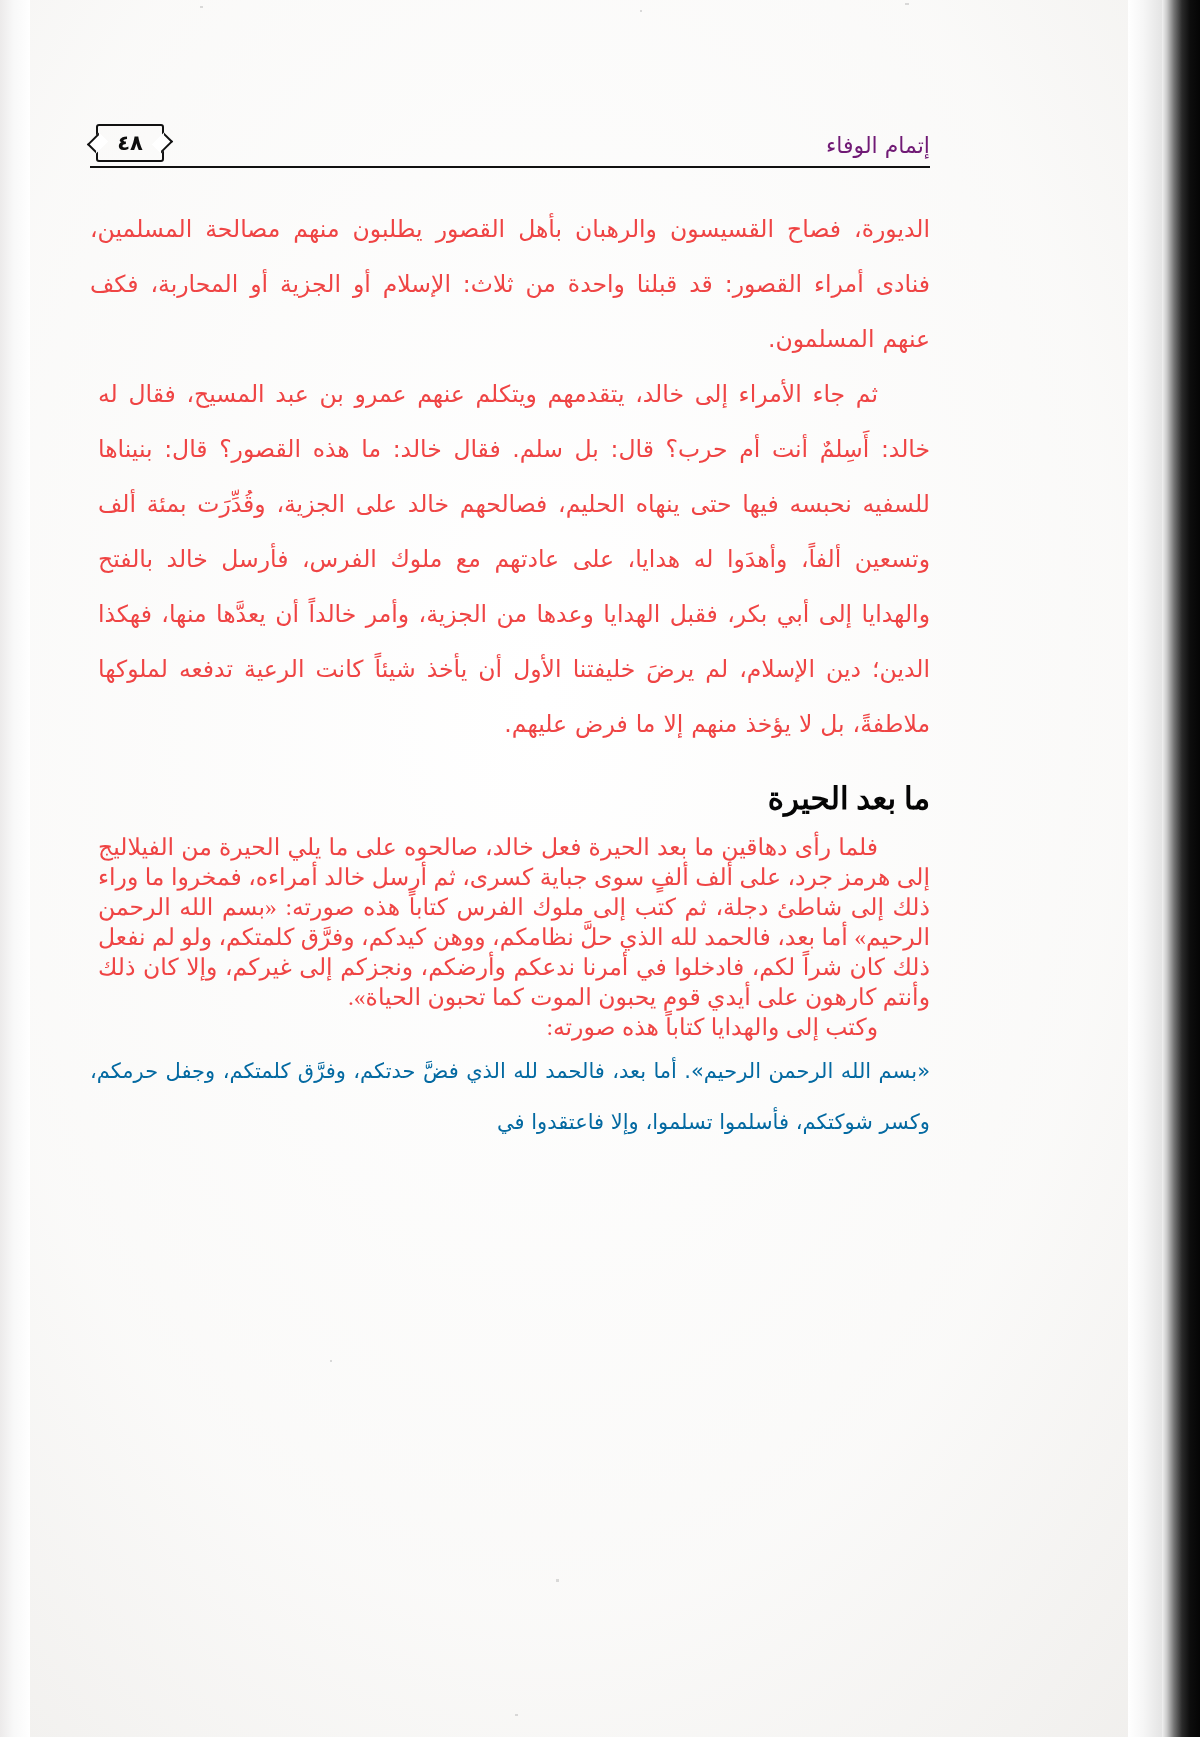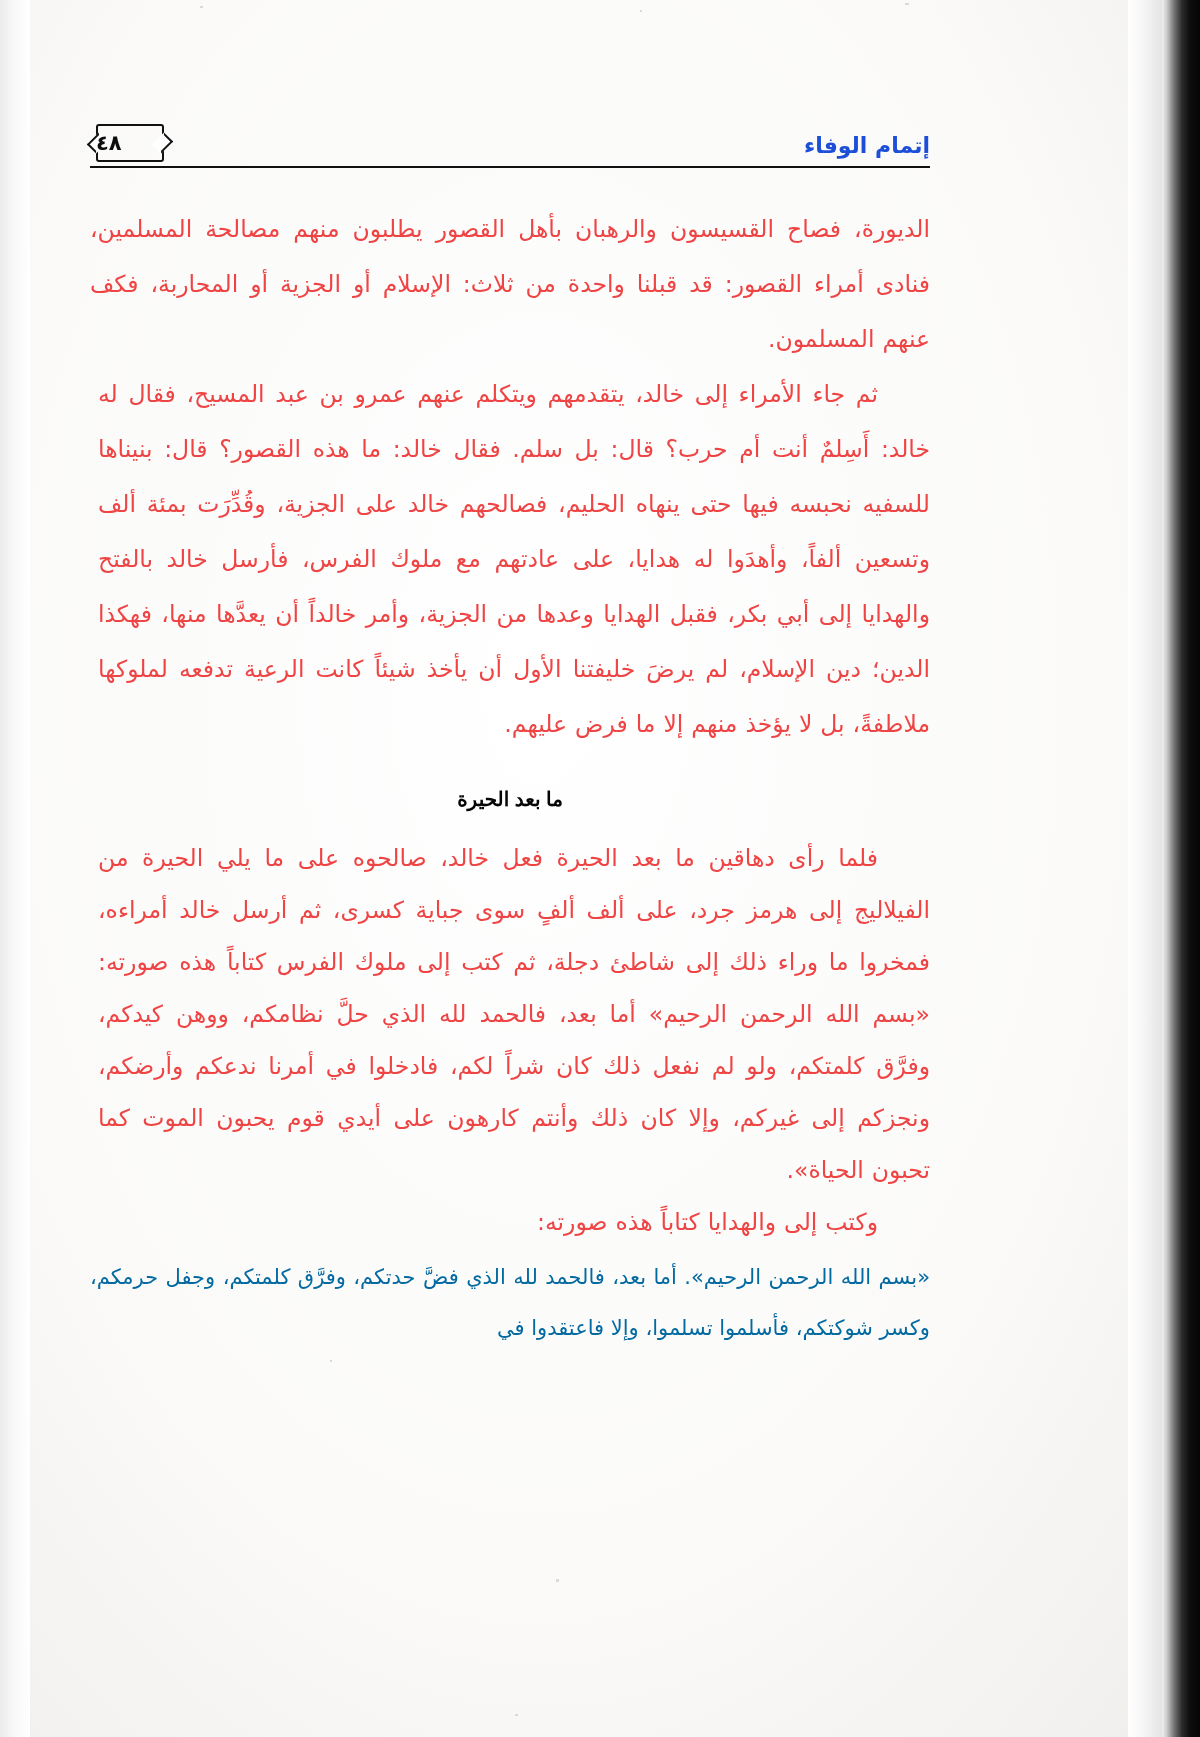--- a/index.html
+++ b/index.html
@@ -96,33 +96,33 @@
   
   .runhead {
     position: relative;
     height: 58px;
     display: flex;
     align-items: flex-end;
     justify-content: space-between;
   }
   .runhead-title {
     font-family: "DejaVu Sans", sans-serif;
-    font-weight: bold;
+    font-weight: normal;
     font-size: 22px;
-    color: #1d4ed8;
+    color: #701a75;
     letter-spacing: 0px;
     padding-bottom: 4px;
   }
   .folio {
     position: relative;
     min-width: 68px;
     height: 38px;
     display: flex;
     align-items: center;
-    justify-content: flex-end;
+    justify-content: center;
     margin-bottom: 0px;
     margin-left: 6px;
   }
   .folio-frame {
     position: absolute;
     inset: 0;
     border: 2.6px solid #111;
     border-radius: 3px;
   }
   
@@ -161,30 +161,30 @@
     font-family: "DejaVu Sans", "Liberation Sans", sans-serif;
     font-size: 23.5px;
     line-height: 55px;
     color: #ef4444;
     text-align: justify;
     text-justify: inter-word;
     word-spacing: 0.5px;
   }
   p.indent { text-indent: 52px; margin-left: 8px; }
 
-  p.tight { line-height: 52px; }
+  p.tight { line-height: 30px; font-family: Liberation Serif, serif; }
 
   
   h2.section {
     margin: 24px 0 10px 0;
-    font-family: Liberation Sans, sans-serif;
+    font-family: Liberation Serif, serif;
     font-weight: bold;
-    font-size: 20px;
+    font-size: 31px;
     color: #050505;
-    text-align: center;
+    text-align: right;
     line-height: 46px;
     letter-spacing: 0.5px;
   }
 
   
   p.small-quote {
     margin: 4px 0 0 0;
     font-family: "DejaVu Sans", "Liberation Sans", sans-serif;
     font-size: 21px;
     line-height: 51px;

